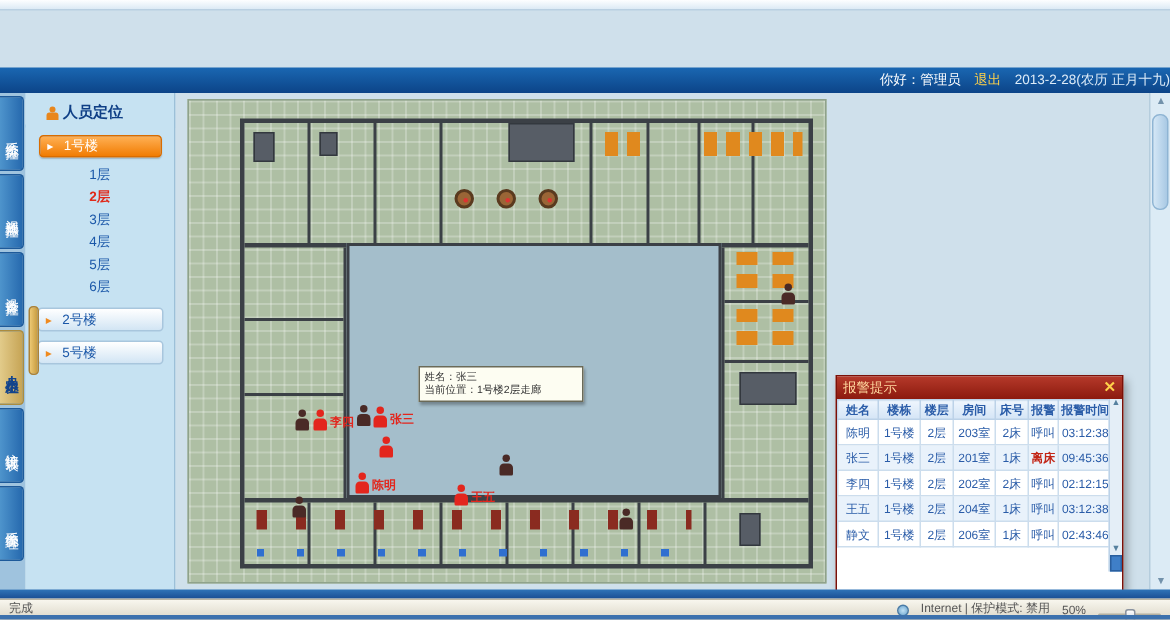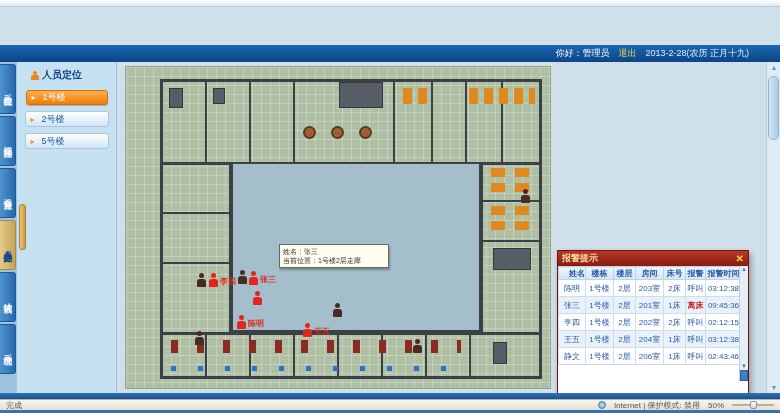--- a/index.html
+++ b/index.html
@@ -26,21 +26,21 @@
 
   .title-wrap { position:absolute; left:192px; top:16px; display:flex; align-items:center; gap:3px; }
   .mosaic { width:54px; height:16px; background:
       linear-gradient(45deg,#a9c0d4 25%,#8aa6bd 25% 50%,#b7cadb 50% 75%,#93afc5 75%);
       background-size:6px 6px; opacity:.9; border-radius:2px; }
   .sys-title { font-size:15px; font-weight:bold; color:#16418c; letter-spacing:1px;
       text-shadow:1px 1px 0 #e9f3fc, 2px 2px 1px rgba(20,60,120,.35); white-space:nowrap; }
 
   
   .topbar { position:absolute; top:45px; left:0; right:0; height:17px;
-    background:linear-gradient(#1a67b2,#0c4488); display:flex; align-items:center; justify-content:flex-end; gap:9px; padding-right:31px; font-size:9px; color:#fff; }
+    background:linear-gradient(#1a67b2,#0c4488); display:flex; align-items:center; justify-content:flex-end; gap:9px; padding-right:0; font-size:9px; color:#fff; }
   .topbar .logout { color:#ffd24a; cursor:pointer; }
   .topbar .date { color:#dcebf8; }
 
   
   .vtabs { position:absolute; left:0; top:62px; width:17px; height:331px; background:#9fc3de; padding-top:2px; }
   .vtab { width:16px; height:50px; margin-bottom:2px; border-radius:0 3px 3px 0;
     background:linear-gradient(90deg,#4e94cc,#2669ae); color:#fff; writing-mode:vertical-rl;
     font-size:9px; letter-spacing:1px; display:flex; align-items:center; justify-content:center; cursor:pointer; border:1px solid #1d5a9a; border-left:none; }
   .vtab.active { background:linear-gradient(90deg,#e2cb8a,#c6a455); color:#13448c; border-color:#ab8c3f; font-weight:bold; }
 
@@ -95,41 +95,41 @@
   .person.static { color:#4a2a26; }
   .person.alarm { color:#e3261d; }
   .person .plabel { position:absolute; left:11px; top:3px; color:#e3261d; font-size:8px; font-weight:bold; white-space:nowrap; }
 
   .tooltip { position:absolute; left:153px; top:177px; width:110px; background:#fdfdf2; border:1px solid #6a6a58;
     box-shadow:1px 2px 2px rgba(0,0,0,.3); font-size:7px; color:#333; line-height:9px; padding:2px 3px; }
 
   
   .popup { position:absolute; left:440px; top:188px; width:192px; height:145px; background:#fff; border:1px solid #7a1008; box-shadow:2px 3px 6px rgba(0,0,0,.35); }
   .popup-title { height:15px; background:linear-gradient(#b5392a,#8c1a0e); display:flex; align-items:center; padding:0 4px; }
-  .popup-title .t { font-size:9px; font-weight:bold; color:#ffd9a0; }
+  .popup-title .t { font-size:9px; font-weight:normal; color:#ffd9a0; }
   .popup-title .x { margin-left:auto; font-size:10px; font-weight:bold; color:#ffd24a; cursor:pointer; line-height:10px; }
   .popup table { border-collapse:collapse; width:183px; table-layout:fixed; }
   .popup th { background:linear-gradient(#eef5fd,#d4e5f6); color:#2a5ca8; font-size:8px; font-weight:bold; height:13px; border:1px solid #bcd2e8; padding:0; }
   .popup td { font-size:8px; color:#2a5ca8; text-align:center; height:17px; border:1px solid #ccdded; padding:0; overflow:hidden; white-space:nowrap; }
   .popup tr:nth-child(even) td { background:#e9f2fb; }
   .popup td.offbed { color:#c22516; font-weight:bold; }
   .pscroll { position:absolute; right:0; top:15px; bottom:13px; width:9px; background:#e4eef7; border-left:1px solid #bcd2e8; }
   .pscroll .pthumb { position:absolute; left:0; bottom:0; width:8px; height:11px; background:#3f7fc8; border:1px solid #2a5f9e; }
   .pscroll .parr { position:absolute; left:0; width:8px; text-align:center; font-size:6px; color:#56809f; }
   .pagination { position:absolute; left:0; right:0; bottom:0; height:13px; background:#f0f6fb; border-top:1px solid #bcd2e8;
     display:flex; align-items:center; gap:3px; padding:0 3px; font-size:7.5px; color:#2a5ca8; white-space:nowrap; }
   .pagination .plink { cursor:pointer; }
   .pagination input { width:13px; height:9px; font-size:7px; border:1px solid #8fb0cc; text-align:center; padding:0; color:#2a5ca8; }
   .pagination .go { width:17px; height:10px; background:linear-gradient(#fff,#cfe2f2); border:1px solid #8fb0cc; font-size:7px; color:#2a5ca8; line-height:8px; cursor:pointer; padding:0; }
 
   
   .footer-blue { position:absolute; top:393px; left:0; right:0; height:6px; background:linear-gradient(#2f74b8,#1a4f94); }
   .statusbar { position:absolute; top:399px; left:0; right:0; height:11px; background:linear-gradient(#f8f6ee,#e3dfd1);
     border-top:1px solid #b8b4a4; display:flex; align-items:center; font-size:8px; color:#555; padding:0 6px; }
-  .statusbar .right { margin-left:auto; display:flex; align-items:center; gap:8px; }
+  .statusbar .right { margin-left:auto; display:flex; align-items:flex-end; gap:8px; }
   .statusbar .globe { width:8px; height:8px; border-radius:50%; border:1px solid #4a7ba6; background:radial-gradient(#bfe0f4,#6aa4cf); }
   .statusbar .slider { position:relative; width:42px; height:2px; background:#b4b0a0; border-radius:1px; }
   .statusbar .slider .knob { position:absolute; left:18px; top:-3px; width:7px; height:8px; background:linear-gradient(#fff,#cfd5dc); border:1px solid #8a93a0; border-radius:2px; }
   .bottom-edge { position:absolute; top:410px; left:0; right:0; height:3px; background:#3c71ad; }
 </style>
 </head>
 <body>
 
 <div class="screen">
 
@@ -168,20 +168,28 @@
     <div class="vtab">统计报表</div>
     <div class="vtab">系统管理</div>
   </div>
 
   <div class="sidebar">
     <div class="sb-header">
       <span class="hicon"></span>
       <span>人员定位</span>
     </div>
     <div class="btn-orange">1号楼</div>
+    <div class="floors">
+      <div class="floor-link">1层</div>
+      <div class="floor-link active">2层</div>
+      <div class="floor-link">3层</div>
+      <div class="floor-link">4层</div>
+      <div class="floor-link">5层</div>
+      <div class="floor-link">6层</div>
+    </div>
     <div class="btn-bldg">2号楼</div>
     <div class="btn-bldg">5号楼</div>
   </div>
   <div class="grip" style="position:absolute; left:19px; top:204px;"></div>
 
   <div class="main">
 
     <div class="plan">
       <div class="building">
 
@@ -288,21 +296,21 @@
     </div>
 
     <div class="popup">
       <div class="popup-title">
         <span class="t">报警提示</span>
         <span class="x">✕</span>
       </div>
       <table>
         <thead>
           <tr>
-            <th style="width:27px;text-align:right;">姓名</th>
+            <th style="width:27px;">姓名</th>
             <th style="width:28px;">楼栋</th>
             <th style="width:22px;">楼层</th>
             <th style="width:28px;">房间</th>
             <th style="width:22px;">床号</th>
             <th style="width:20px;">报警</th>
             <th style="width:36px;">报警时间</th>
           </tr>
         </thead>
         <tbody>
           <tr>

